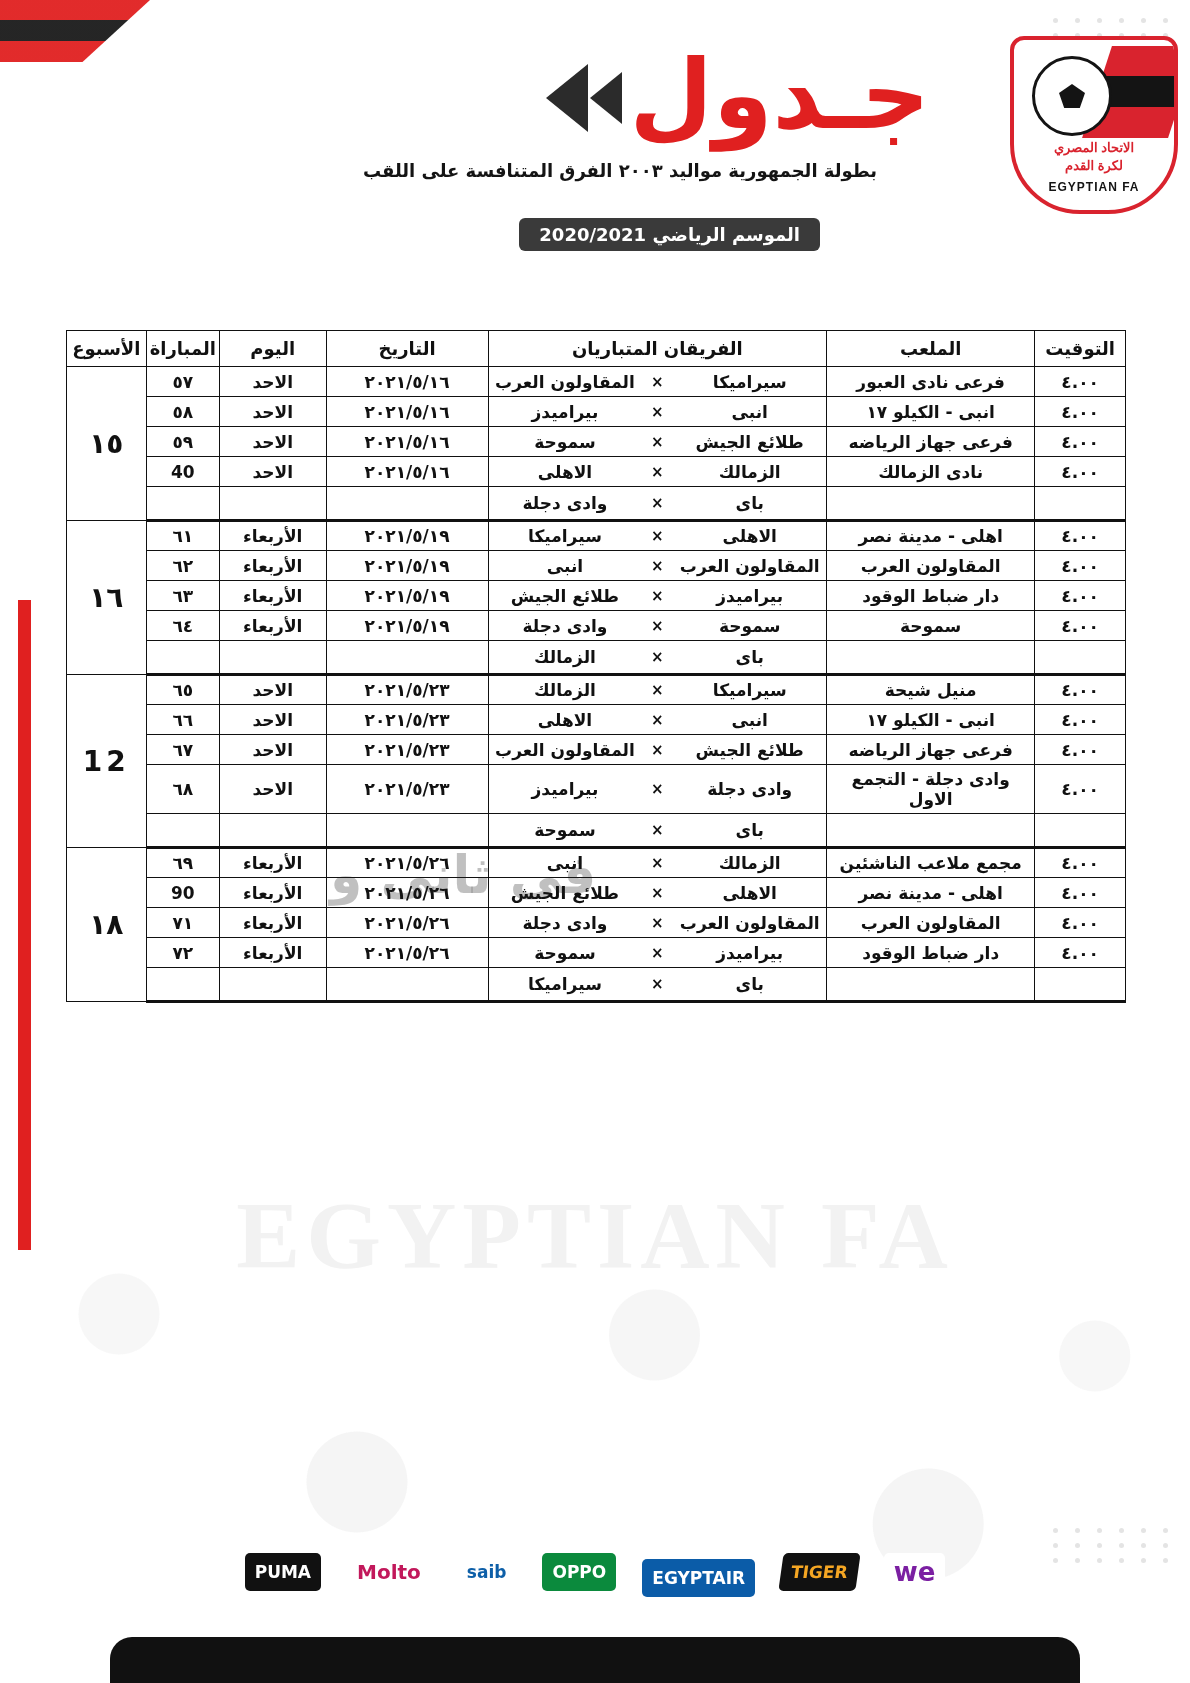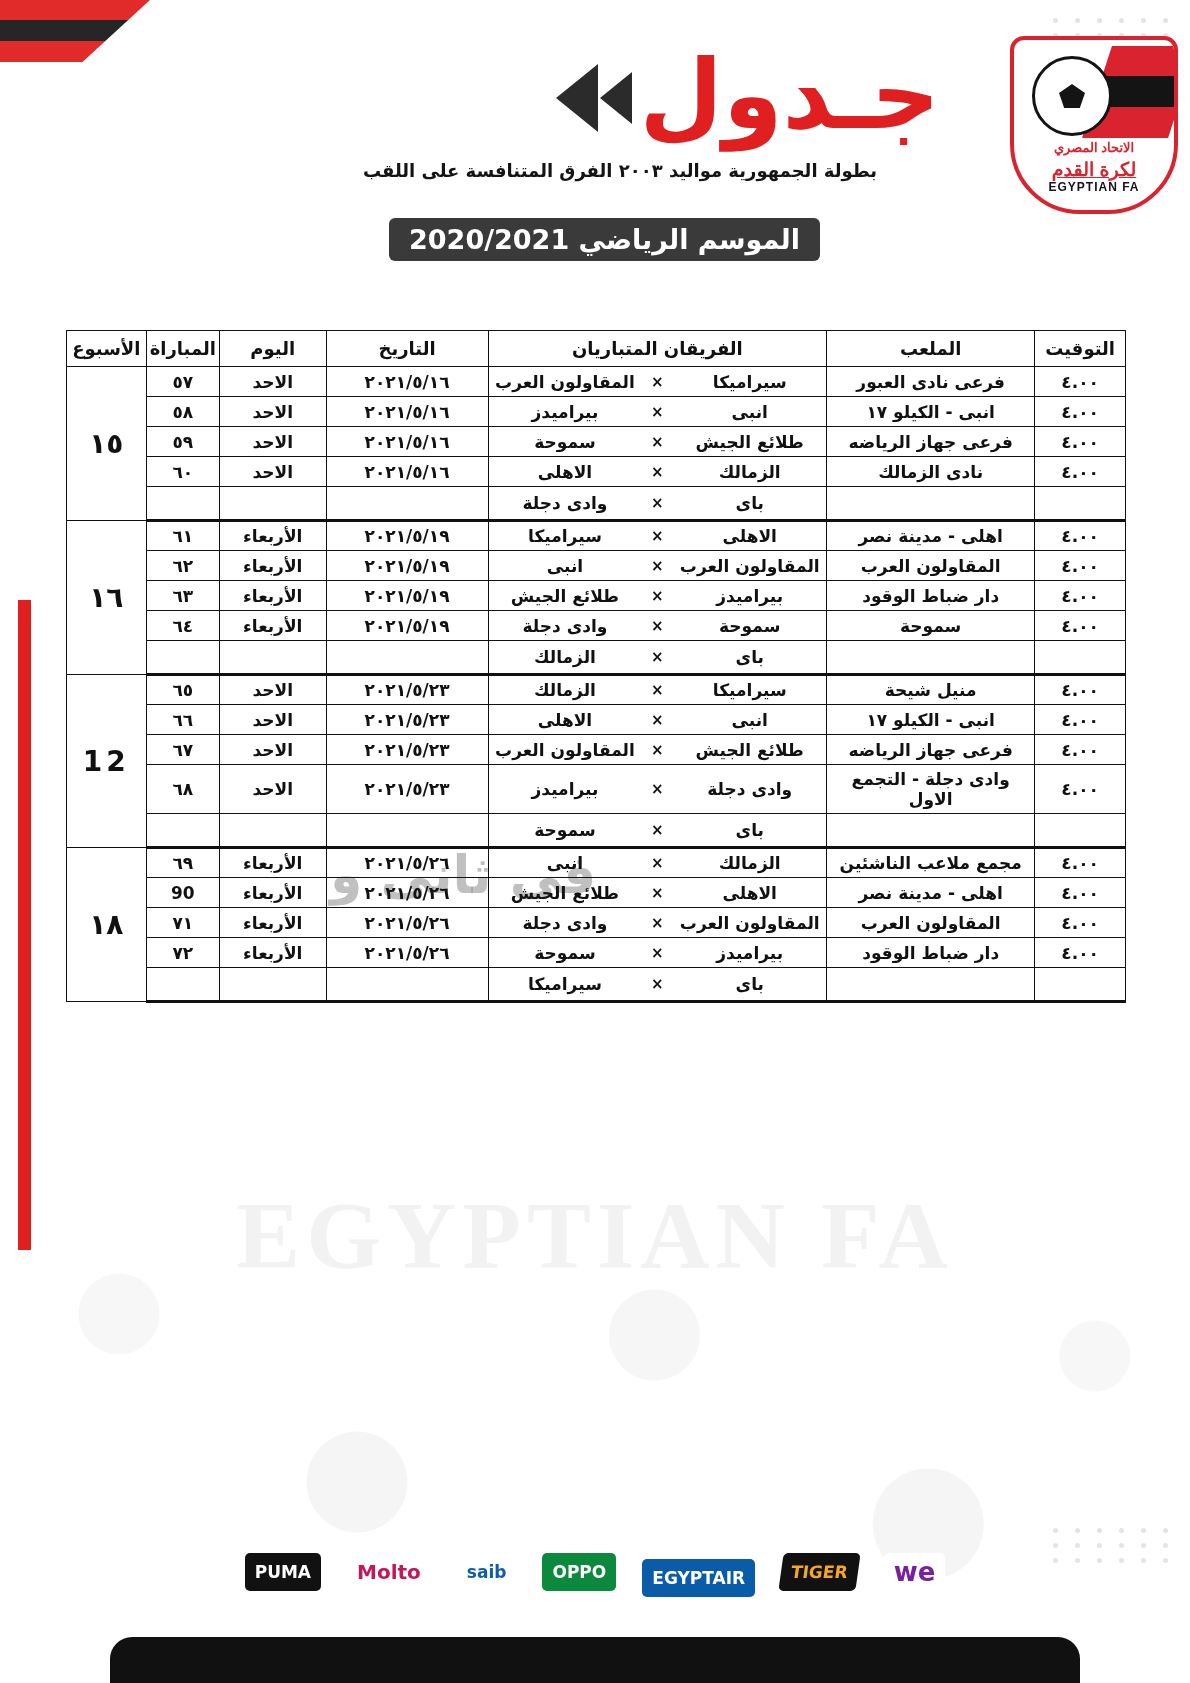--- a/index.html
+++ b/index.html
@@ -78,46 +78,46 @@
   }
   .crest .ball:after{
     content:"";position:absolute;left:50%;top:50%;width:26px;height:24px;
     transform:translate(-50%,-50%);background:#141414;
     clip-path:polygon(50% 0,100% 38%,80% 100%,20% 100%,0 38%);
   }
   .crest .txt1,.crest .txt2,.crest .txt3{
     position:absolute;width:100%;text-align:center;color:#d9232e;font-weight:bold;
   }
   .crest .txt1{top:100px;font-size:13px;}
-  .crest .txt2{top:118px;font-size:19px;text-decoration:underline;}
+  .crest .txt2{top:118px;font-size:13px;}
   .crest .txt3{top:140px;font-size:12px;color:#141414;letter-spacing:1px;}
 
   .title-row{
-    position:absolute;right:250px;top:40px;width:640px;height:110px;
+    position:absolute;right:260px;top:40px;width:640px;height:110px;
     display:flex;align-items:center;justify-content:flex-start;gap:8px;
   }
   .main-title{
     font-size:96px;font-weight:bold;color:#e02020;line-height:1;
     font-family:"DejaVu Sans", sans-serif;
   }
   .chevrons{display:flex;align-items:center;gap:2px;margin-top:6px;}
   .chev{
     width:0;height:0;border-top:34px solid transparent;border-bottom:34px solid transparent;
     border-right:42px solid #2b2b2b;
   }
   .chev.small{border-top-width:26px;border-bottom-width:26px;border-right-width:32px;}
 
   .subtitle{
     position:absolute;right:250px;top:160px;width:640px;
     text-align:center;font-size:18px;font-weight:bold;color:#141414;
     font-family:"DejaVu Sans", sans-serif;
   }
   .season{
     position:absolute;right:370px;top:218px;
-    background:#3a3a3a;color:#fff;font-size:27px;font-weight:bold;
+    background:#3a3a3a;color:#fff;font-size:18px;font-weight:bold;
     padding:6px 20px;border-radius:6px;
     font-family:"DejaVu Sans", sans-serif;
   }
 
   
   .table-wrap{
     position:absolute;left:66px;top:330px;width:1060px;
   }
   table{
     border-collapse:collapse;width:1060px;
@@ -321,21 +321,21 @@
         <td class="c-stadium">نادى الزمالك</td>
         <td class="c-teams">
           <div class="teams-inner">
             <span class="team">الزمالك</span>
             <span class="vs">×</span>
             <span class="team">الاهلى</span>
           </div>
         </td>
         <td class="c-date">٢٠٢١/٥/١٦</td>
         <td class="c-day">الاحد</td>
-        <td class="c-match">٦٠</td>
+        <td class="c-match">40</td>
       </tr>
       <tr class="bye block-end">
         <td class="c-time empty"></td>
         <td class="c-stadium empty"></td>
         <td class="c-teams">
           <div class="teams-inner">
             <span class="team">باى</span>
             <span class="vs">×</span>
             <span class="team">وادى دجلة</span>
           </div>

